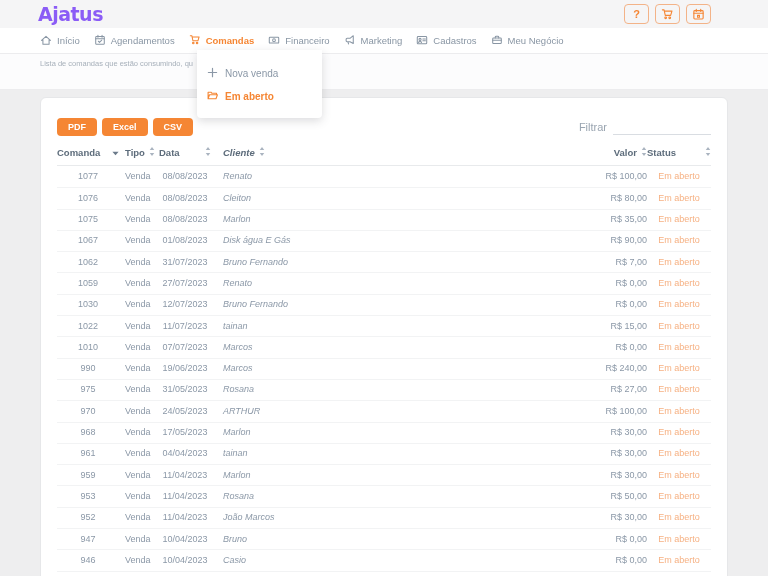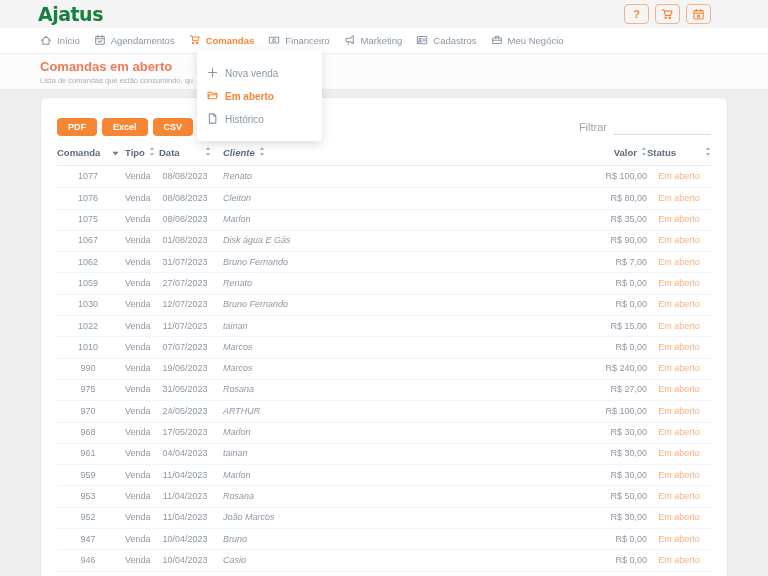--- a/index.html
+++ b/index.html
@@ -9,21 +9,21 @@
     background:#eeeeef;
     position:relative;
   }
   
   .topbar {
     height:28px; background:#f5f5f6;
     display:flex; align-items:center; justify-content:space-between;
     padding:0 57px 0 38px;
   }
   .logo {
-    color:#15803d; font-size:19px; font-weight:700; letter-spacing:-0.5px;
+    color:#8b5cf6; font-size:19px; font-weight:700; letter-spacing:-0.5px;
     font-family:"DejaVu Sans", sans-serif;
   }
   .topbar-actions { display:flex; gap:6px; }
   .icon-btn {
     width:25px; height:20px; border:1px solid #f3b388; border-radius:4px;
     background:transparent; color:#f58634;
     display:flex; align-items:center; justify-content:center;
     font-size:11px; font-weight:700; cursor:pointer;
   }
   .icon-btn svg { display:block; }
@@ -194,48 +194,39 @@
       <svg width="12" height="12" viewBox="0 0 14 14" fill="none" stroke-width="1.2" stroke-linecap="round" stroke-linejoin="round">
         <rect x="2" y="4.6" width="10" height="6.6" rx="1"></rect>
           <path d="M5 4.6V3.6a1 1 0 0 1 1-1h2a1 1 0 0 1 1 1v1M2 7.4h10"></path>
       </svg>
     </span>
     <span>Meu Negócio</span>
   </div>
 </div>
 
 <div class="page-header">
-  <div class="page-title">Comandas em aberto</div>
   <div class="page-subtitle">Lista de comandas que estão consumindo, qu</div>
 </div>
 
 <div class="dropdown">
   <div class="dropdown-item">
     <span>
       <svg width="11" height="11" viewBox="0 0 12 12" fill="none" stroke-width="1.3" stroke-linecap="round">
         <path d="M6 1.5v9M1.5 6h9"></path>
       </svg>
     </span>
     <span>Nova venda</span>
   </div>
   <div class="dropdown-item active">
     <span>
       <svg width="11" height="11" viewBox="0 0 12 12" fill="none" stroke-width="1.2" stroke-linecap="round" stroke-linejoin="round">
         <path d="M1.2 9.6V2.4h3.2l1 1.2h5v1.6M1.2 9.6l1.5-4.4h8.7L9.8 9.6z"></path>
       </svg>
     </span>
     <span>Em aberto</span>
-  </div>
-  <div class="dropdown-item">
-    <span>
-      <svg width="11" height="11" viewBox="0 0 12 12" fill="none" stroke-width="1.2" stroke-linecap="round" stroke-linejoin="round">
-        <path d="M2.6 1h5l2 2v8h-7zM7.4 1v2.2h2.2"></path>
-      </svg>
-    </span>
-    <span>Histórico</span>
   </div>
 </div>
 
 <div class="content">
   <div class="card">
 
     <div class="toolbar">
       <div class="export-group">
         <button class="export-btn">PDF</button>
         <button class="export-btn">Excel</button>

